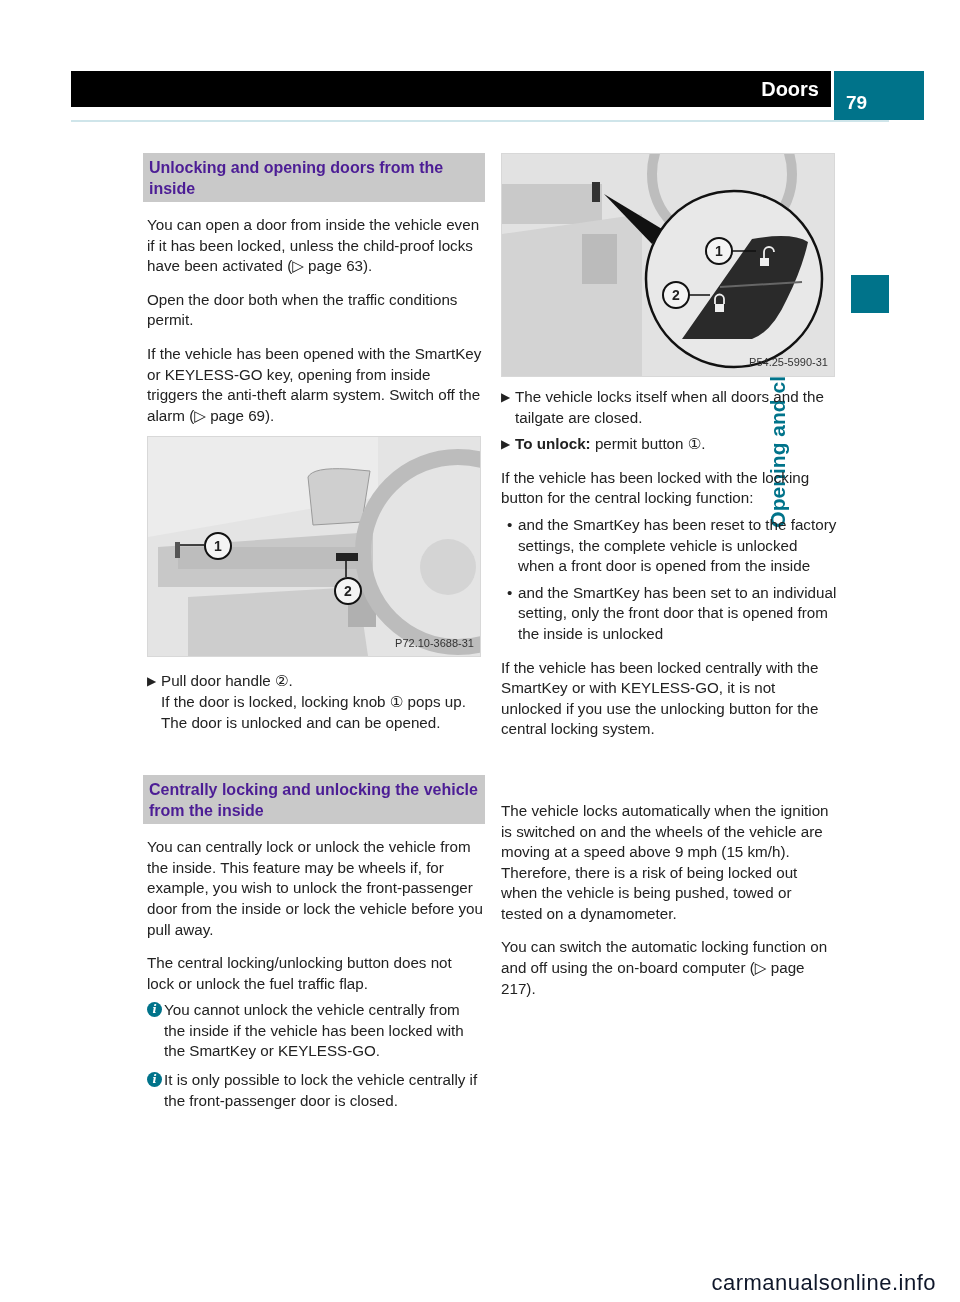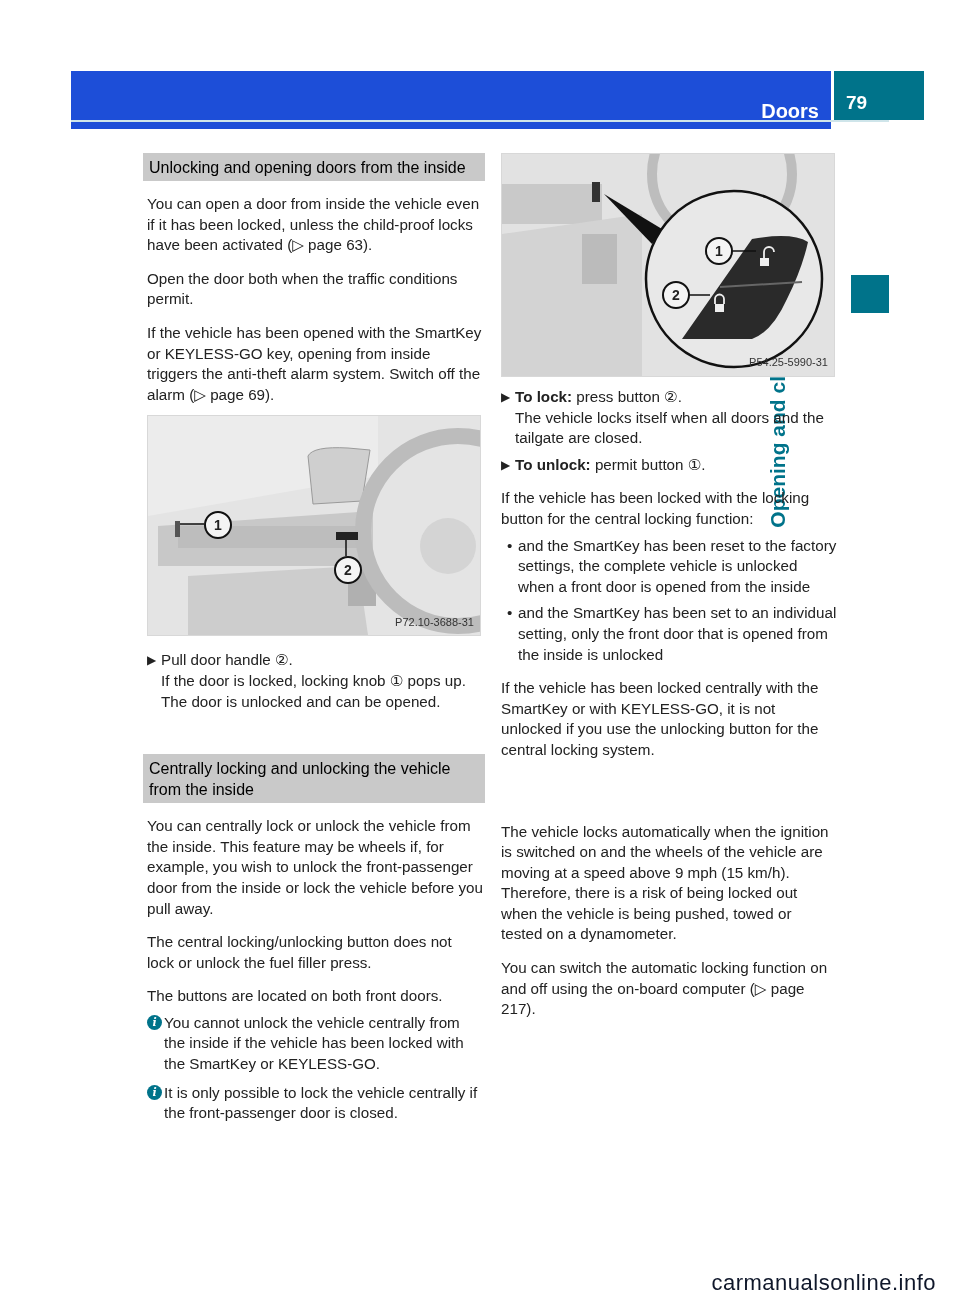--- a/index.html
+++ b/index.html
@@ -1,33 +1,33 @@
 <!DOCTYPE html>
 <html><head>
 <meta charset="utf-8">
 <style>
   html, body { margin:0; padding:0; background:#fff; }
   body { width:960px; height:1302px; position:relative; overflow:hidden;
          font-family:"Liberation Sans", "DejaVu Sans", sans-serif; color:#222; }
-  .header-bar { position:absolute; left:71px; top:71px; width:760px; height:58px; background:#1d4ed8;text-align:right; }
+  .header-bar { position:absolute; left:71px; top:71px; width:760px; height:36px; background:#000000;text-align:right; }
   .header-title { position:absolute; right:12px; bottom:6px; color:#fff; font-weight:bold; font-size:20px; }
   .header-page { position:absolute; left:834px; top:71px; width:55px; height:49px; background:#00738a;
                  color:#fff; font-weight:bold; font-size:19px;padding-left:35px; }
   .header-page span { position:absolute; left:12px; bottom:6px; }
   .header-underline { position:absolute; left:71px; top:120px; width:818px; height:2px; background:#cfe5ea; }
   .side-tab { position:absolute; left:851px; top:275px; width:38px; height:38px; background:#00738a; }
   .side-text { position:absolute; left:848px; top:320px; width:44px; height:180px; }
   .side-text span { position:absolute; left:50%; top:0; transform-origin:0 0;
      transform:translate(-50%,0) rotate(-90deg) translate(-100%, 0);
      white-space:nowrap; color:#00738a; font-weight:bold; font-size:21px; }
   .col { position:absolute; top:153px; width:336px; font-size:15.2px; line-height:20.6px; }
   .col-left { left:147px; }
   .col-right { left:501px; }
-  .section-head { background:#c9c9c9; font-weight:normal; font-size:16px; line-height:21px;
-                  padding:4px 6px 3px 6px; margin:0 0 6px -4px; width:330px; color:#000000; }
+  .section-head { background:#c9c9c9; font-weight:bold; font-size:16px; line-height:21px;
+                  padding:4px 6px 3px 6px; margin:0 0 6px -4px; width:330px; color:#4c1d95; }
   p { margin:13px 0 6px 0; }
   .figure { position:relative; background:#e6e6e6; border:1px solid #d8d8d8; overflow:hidden; }
   .fig-code { position:absolute; right:6px; bottom:3px; font-size:11px; color:#333; }
   .step { position:relative; padding-left:14px; margin-bottom:6px; }
   .step .arrow { position:absolute; left:0; top:0; font-size:12px; }
   .bullet { position:relative; padding-left:17px; margin-bottom:6px; }
   .bullet .dot { position:absolute; left:6px; top:0; }
   .info { position:relative; padding-left:17px; margin:4px 0 8px 0; }
   .info .ic { position:absolute; left:0; top:2px; width:15px; height:15px; border-radius:50%;
               background:#00738a; color:#fff; font-size:11px; font-weight:bold; font-style:italic;
@@ -81,22 +81,21 @@
 
   <div class="step">
     <span class="arrow">▶</span>
     <div>Pull door handle ②.</div>
     <div>If the door is locked, locking knob ① pops up. The door is unlocked and can be opened.</div>
   </div>
 
   <div style="height:36px;"></div>
   <div class="section-head">Centrally locking and unlocking the vehicle from the inside</div>
   <p>You can centrally lock or unlock the vehicle from the inside. This feature may be wheels if, for example, you wish to unlock the front-passenger door from the inside or lock the vehicle before you pull away.</p>
-  <p>The central locking/unlocking button does not lock or unlock the fuel filler press.</p>
-  <p>The buttons are located on both front doors.</p>
+  <p>The central locking/unlocking button does not lock or unlock the fuel traffic flap.</p>
 
   <div class="info">
     <span class="ic">i</span>
     <span>You cannot unlock the vehicle centrally from the inside if the vehicle has been locked with the SmartKey or KEYLESS-GO.</span>
   </div>
   <div class="info">
     <span class="ic">i</span>
     <span>It is only possible to lock the vehicle centrally if the front-passenger door is closed.</span>
   </div>
 </div>
@@ -123,21 +122,20 @@
       <line x1="225" y1="97" x2="254" y2="97" stroke="#111" stroke-width="1.5"></line>
       <line x1="182" y1="141" x2="208" y2="141" stroke="#111" stroke-width="1.5"></line>
     </svg>
     <div class="callout" style="left:203px;top:83px;">1</div>
     <div class="callout" style="left:160px;top:127px;">2</div>
     <span class="fig-code">P54.25-5990-31</span>
   </div>
 
   <div class="step">
     <span class="arrow">▶</span>
-    <div><b>To lock:</b><span> press button ②.</span></div>
     <div>The vehicle locks itself when all doors and the tailgate are closed.</div>
   </div>
   <div class="step" style="margin-bottom:10px;">
     <span class="arrow">▶</span>
     <div><b>To unlock:</b><span> permit button ①.</span></div>
   </div>
 
   <p>If the vehicle has been locked with the locking button for the central locking function:</p>
 
   <div class="bullet">

